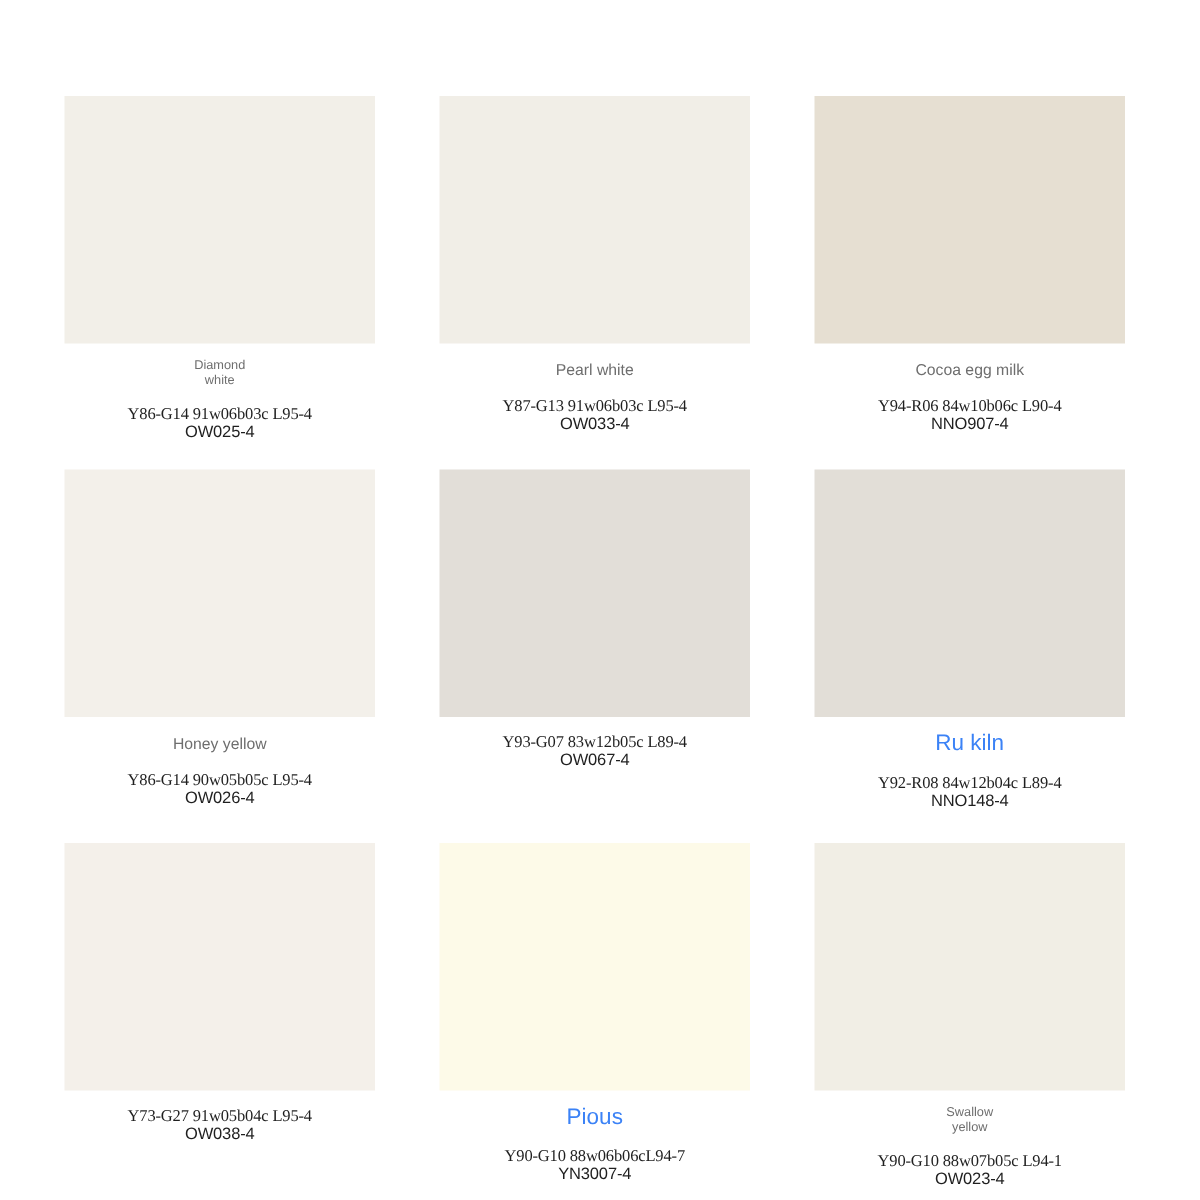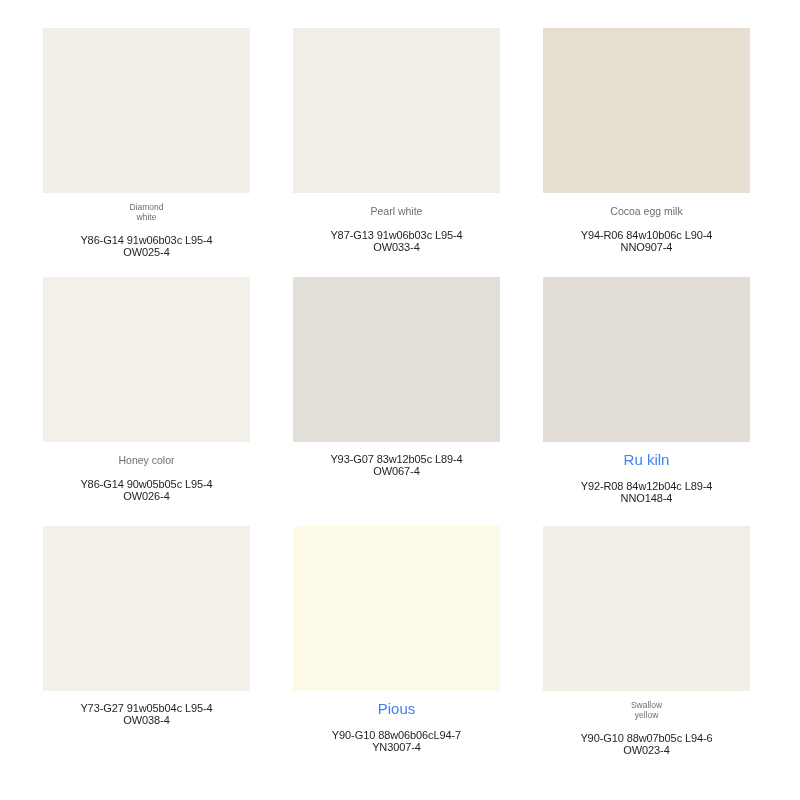--- a/index.html
+++ b/index.html
@@ -12,21 +12,21 @@
     width: 800px;
     height: 800px;
     font-family: "Liberation Sans", sans-serif;
     -webkit-font-smoothing: antialiased;
     overflow: hidden;
   }
   #palette-grid {
     box-sizing: border-box;
     width: 800px;
     height: 712px;
-    padding: 28px 43px 0 43px;
+    padding: 64px 43px 0 43px;
     display: grid;
     grid-template-columns: repeat(3, 207px);
     grid-template-rows: repeat(3, 249px);
     column-gap: 43px;
     row-gap: 0px;
   }
   .swatch-cell {
     width: 207px;
     display: flex;
     flex-direction: column;
@@ -61,20 +61,21 @@
     margin-top: 9px;
   }
   .swatch-formula {
     width: 100%;
     text-align: center;
     color: #1f1f1f;
     font-size: 11px;
     letter-spacing: -0.1px;
     margin-top: 11px;
     white-space: nowrap;
+    font-family: Liberation Serif, serif;
   }
   .swatch-code {
     width: 100%;
     text-align: center;
     color: #1f1f1f;
     font-size: 11px;
     letter-spacing: -0.1px;
     margin-top: 0;
     white-space: nowrap;
   }
@@ -97,21 +98,21 @@
       <div class="swatch-code">OW033-4</div>
     </div>
     <div class="swatch-cell">
       <div class="swatch-chip" style="background-color: rgb(230, 223, 210);"></div>
       <div class="swatch-name size-medium">Cocoa egg milk</div>
       <div class="swatch-formula">Y94-R06 84w10b06c L90-4</div>
       <div class="swatch-code">NNO907-4</div>
     </div>
     <div class="swatch-cell">
       <div class="swatch-chip" style="background-color: rgb(243, 240, 234);"></div>
-      <div class="swatch-name size-medium">Honey color</div>
+      <div class="swatch-name size-medium">Honey yellow</div>
       <div class="swatch-formula">Y86-G14 90w05b05c L95-4</div>
       <div class="swatch-code">OW026-4</div>
     </div>
     <div class="swatch-cell">
       <div class="swatch-chip" style="background-color: rgb(226, 222, 216);"></div>
       <div class="swatch-formula">Y93-G07 83w12b05c L89-4</div>
       <div class="swatch-code">OW067-4</div>
     </div>
     <div class="swatch-cell">
       <div class="swatch-chip" style="background-color: rgb(226, 222, 215);"></div>
@@ -127,16 +128,16 @@
     <div class="swatch-cell">
       <div class="swatch-chip" style="background-color: rgb(253, 250, 232);"></div>
       <div class="swatch-name size-large">Pious</div>
       <div class="swatch-formula">Y90-G10 88w06b06cL94-7</div>
       <div class="swatch-code">YN3007-4</div>
     </div>
     <div class="swatch-cell">
       <div class="swatch-chip" style="background-color: rgb(241, 238, 229);"></div>
       <div class="swatch-name size-small">Swallow
 yellow</div>
-      <div class="swatch-formula">Y90-G10 88w07b05c L94-6</div>
+      <div class="swatch-formula">Y90-G10 88w07b05c L94-1</div>
       <div class="swatch-code">OW023-4</div>
     </div>
   </div>
 
 </body></html>

